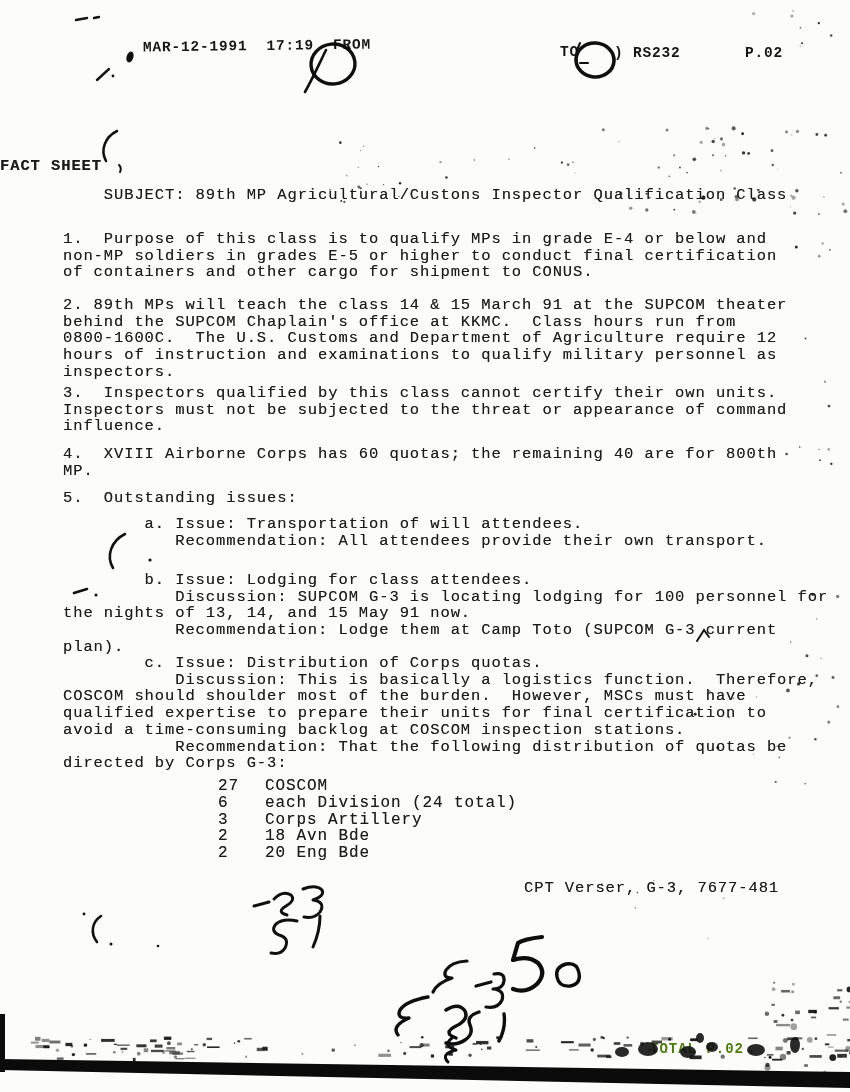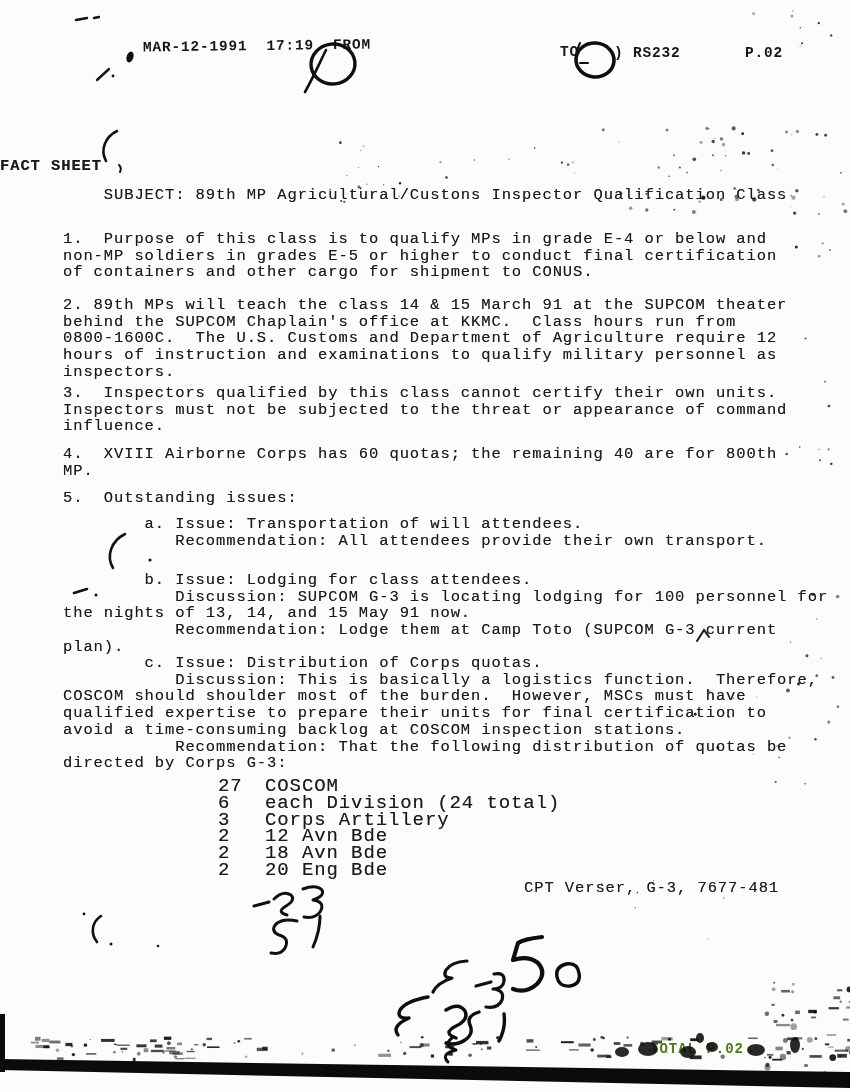--- a/index.html
+++ b/index.html
@@ -21,21 +21,21 @@
   .title-line{left:0;top:158px;width:850px;text-align:left;font-weight:700;}
   .subject-line{left:63px;top:187px;}
   .p1{left:63px;top:231px;}
   .p2{left:63px;top:297px;}
   .p3{left:63px;top:385px;}
   .p4{left:63px;top:446px;}
   .p5{left:63px;top:490px;}
   .ia{left:63px;top:516px;}
   .ib{left:63px;top:572px;}
   .ic{left:63px;top:655px;}
-  .quota{position:absolute;left:218px;top:778px;font-size:19px;line-height:16.8px;letter-spacing:0.9px;text-shadow:0 0 0.5px rgba(25,25,25,0.55);}
+  .quota{position:absolute;left:218px;top:778px;font-size:16px;line-height:16.8px;letter-spacing:0.9px;text-shadow:0 0 0.5px rgba(25,25,25,0.55);}
   .qrow{height:16.8px;white-space:pre;}
   .qty{display:inline-block;width:47px;}
   .sig{left:524px;top:880px;}
   .footer-total{position:absolute;left:650px;top:1041px;font-size:14px;font-weight:700;letter-spacing:1px;color:#4d7c0f;}
   svg.overlay{position:absolute;left:0;top:0;z-index:5;pointer-events:none;}
   .hdr-date{left:143px;top:38px;transform:rotate(-0.7deg);}
   .hdr-to{left:560px;top:44px;}
   .hdr-rs{left:614px;top:45px;}
   .hdr-p{left:745px;top:45px;}
 </style>
@@ -77,21 +77,20 @@
 COSCOM should shoulder most of the burden.  However, MSCs must have
 qualified expertise to prepare their units for final certification to
 avoid a time-consuming backlog at COSCOM inspection stations.
            Recommendation: That the following distribution of quotas be
 directed by Corps G-3:</div>
 
   <div class="quota">
       <div class="qrow"><span class="qty">27</span><span>COSCOM</span></div>
       <div class="qrow"><span class="qty">6</span><span>each Division (24 total)</span></div>
       <div class="qrow"><span class="qty">3</span><span>Corps Artillery</span></div>
-      <div class="qrow"><span class="qty">2</span><span>12 Avn Bde</span></div>
       <div class="qrow"><span class="qty">2</span><span>18 Avn Bde</span></div>
       <div class="qrow"><span class="qty">2</span><span>20 Eng Bde</span></div>
     </div>
 
   <div class="txt sig">CPT Verser, G-3, 7677-481</div>
   <div class="footer-total">TOTAL P.02</div>
 
   <svg class="overlay" width="850" height="1092" viewBox="0 0 850 1092">
 
     <g stroke="#141414" stroke-width="2.4" fill="none" stroke-linecap="round">

